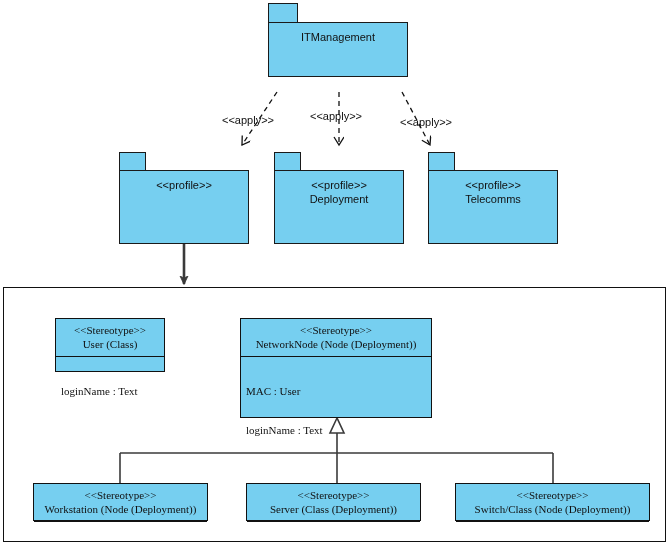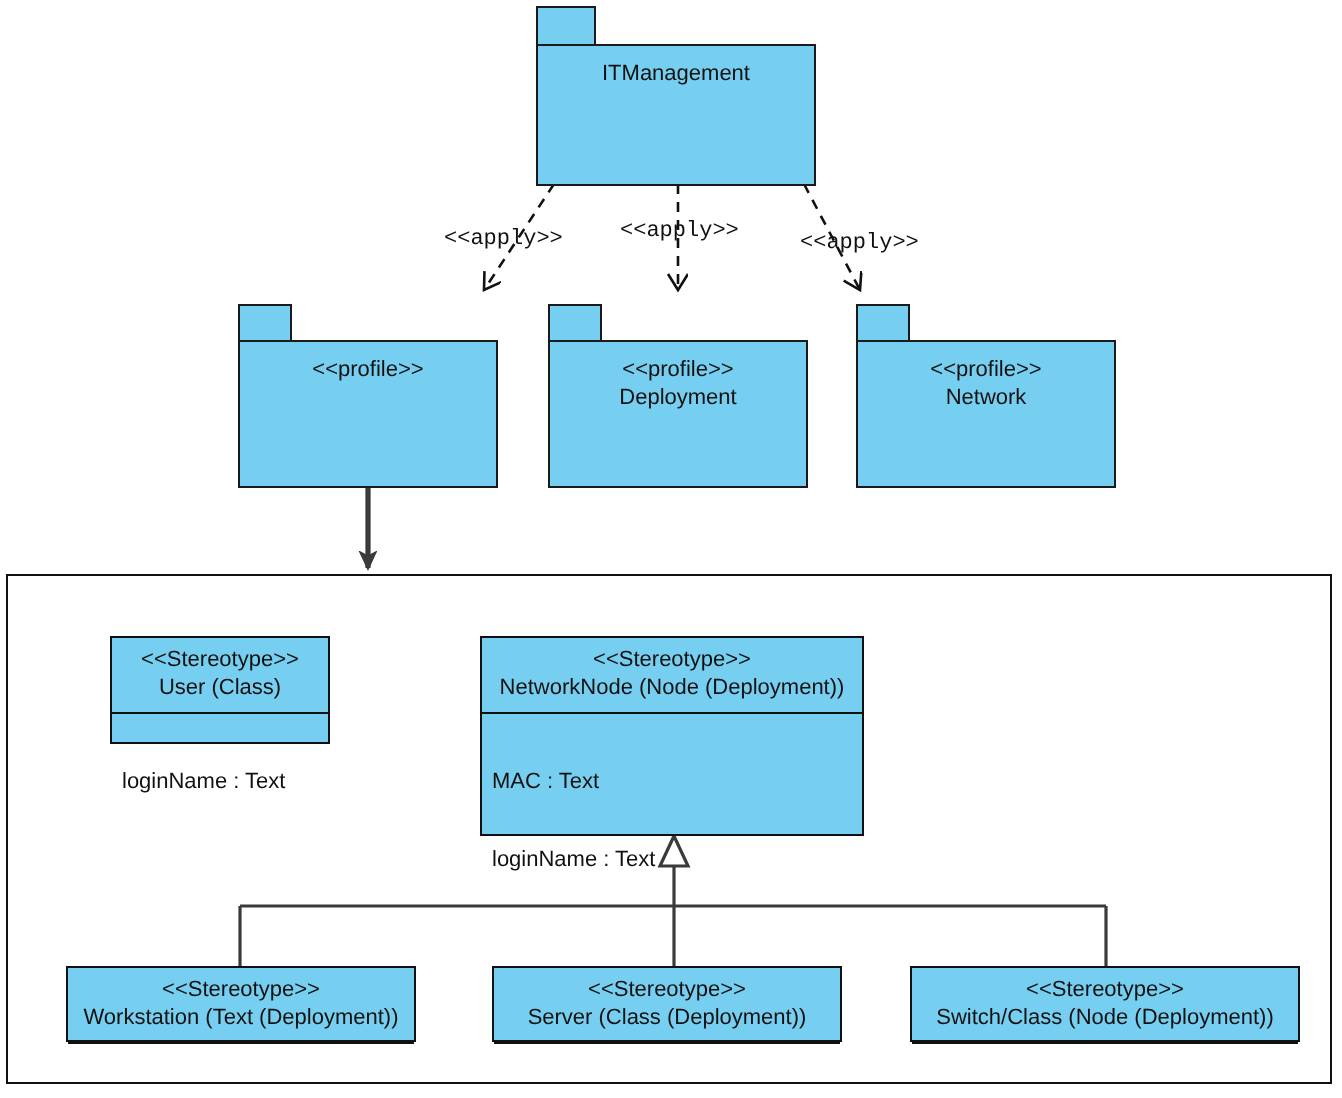--- a/index.html
+++ b/index.html
@@ -59,20 +59,21 @@
     white-space: nowrap;
   }
   .pkg-body .pkg-line:first-child { margin-top: 7px; }
 
   
   .clsbox {
     position: absolute;
     box-sizing: border-box;
     background: #76CFF0;
     border: 1.4px solid #111111;
+    font-family: Liberation Serif, serif;
   }
   .cls-head {
     box-sizing: border-box;
     padding: 4px 4px 5px 4px;
     text-align: center;
     color: #111111;
     border-bottom: 1.4px solid #111111;
   }
   .cls-line {
     display: block;
@@ -103,21 +104,20 @@
     background: transparent;
   }
 
   
   .edge-label {
     position: absolute;
     font-size: 11px;
     line-height: 13px;
     color: #111111;
     white-space: nowrap;
-    font-family: Liberation Mono, monospace;
   }
 </style>
 </head>
 <body>
 
 <div id="diagram-root">
 
   <svg class="layer" viewBox="0 0 671 549">
     <defs>
       <marker id="open-arrow" markerWidth="12" markerHeight="12" refX="9" refY="5" orient="auto" markerUnits="userSpaceOnUse">
@@ -137,21 +137,21 @@
     <path d="M 337,432 L 337,453" fill="none" stroke="#3a3a3a" stroke-width="1.6"></path>
     <path d="M 120,453 L 553,453" fill="none" stroke="#3a3a3a" stroke-width="1.6"></path>
     <path d="M 120,453 L 120,483" fill="none" stroke="#3a3a3a" stroke-width="1.6"></path>
     <path d="M 337,453 L 337,483" fill="none" stroke="#3a3a3a" stroke-width="1.6"></path>
     <path d="M 553,453 L 553,483" fill="none" stroke="#3a3a3a" stroke-width="1.6"></path>
     <path d="M 337,418 L 330,433 L 344,433 Z" fill="#ffffff" stroke="#3a3a3a" stroke-width="1.6" stroke-linejoin="miter"></path>
   </svg>
 
   <div class="pkg" style="left:268px; top:3px; width:140px; height:90px;">
     <div class="pkg-tab" style="width:30px; height:20px;"></div>
-    <div class="pkg-body" style="top:19px; width:140px; height:71px;">
+    <div class="pkg-body" style="top:19px; width:140px; height:55px;">
       <span class="pkg-line">ITManagement</span>
     </div>
   </div>
 
   <span class="edge-label" style="left:222px; top:114px;">&lt;&lt;apply&gt;&gt;</span>
   <span class="edge-label" style="left:310px; top:110px;">&lt;&lt;apply&gt;&gt;</span>
   <span class="edge-label" style="left:400px; top:116px;">&lt;&lt;apply&gt;&gt;</span>
 
   <div class="pkg" style="left:119px; top:152px; width:130px; height:92px;">
     <div class="pkg-tab" style="width:27px; height:19px;"></div>
@@ -165,21 +165,21 @@
     <div class="pkg-body" style="top:18px; width:130px; height:74px;">
       <span class="pkg-line">&lt;&lt;profile&gt;&gt;</span>
       <span class="pkg-line">Deployment</span>
     </div>
   </div>
 
   <div class="pkg" style="left:428px; top:152px; width:130px; height:92px;">
     <div class="pkg-tab" style="width:27px; height:19px;"></div>
     <div class="pkg-body" style="top:18px; width:130px; height:74px;">
       <span class="pkg-line">&lt;&lt;profile&gt;&gt;</span>
-      <span class="pkg-line">Network</span>
+      <span class="pkg-line">Telecomms</span>
     </div>
   </div>
 
   <div id="model-frame" style="left:3px; top:287px; width:663px; height:255px;"></div>
 
   <div class="clsbox" style="left:55px; top:318px; width:110px; height:54px;">
     <div class="cls-head">
       <span class="cls-line">&lt;&lt;Stereotype&gt;&gt;</span>
       <span class="cls-line">User (Class)</span>
     </div>
@@ -187,29 +187,29 @@
       <span class="cls-attr">loginName : Text</span>
     </div>
   </div>
 
   <div class="clsbox" style="left:240px; top:318px; width:192px; height:100px;">
     <div class="cls-head">
       <span class="cls-line">&lt;&lt;Stereotype&gt;&gt;</span>
       <span class="cls-line">NetworkNode (Node (Deployment))</span>
     </div>
     <div class="cls-attrs">
-      <span class="cls-attr">MAC : Text</span>
+      <span class="cls-attr">MAC : User</span>
       <span class="cls-attr">loginName : Text</span>
     </div>
   </div>
 
   <div class="clsbox" style="left:33px; top:483px; width:175px; height:38px;">
     <div class="cls-head">
       <span class="cls-line">&lt;&lt;Stereotype&gt;&gt;</span>
-      <span class="cls-line">Workstation (Text (Deployment))</span>
+      <span class="cls-line">Workstation (Node (Deployment))</span>
     </div>
     <div class="cls-attrs empty"></div>
   </div>
 
   <div class="clsbox" style="left:246px; top:483px; width:175px; height:38px;">
     <div class="cls-head">
       <span class="cls-line">&lt;&lt;Stereotype&gt;&gt;</span>
       <span class="cls-line">Server (Class (Deployment))</span>
     </div>
     <div class="cls-attrs empty"></div>

